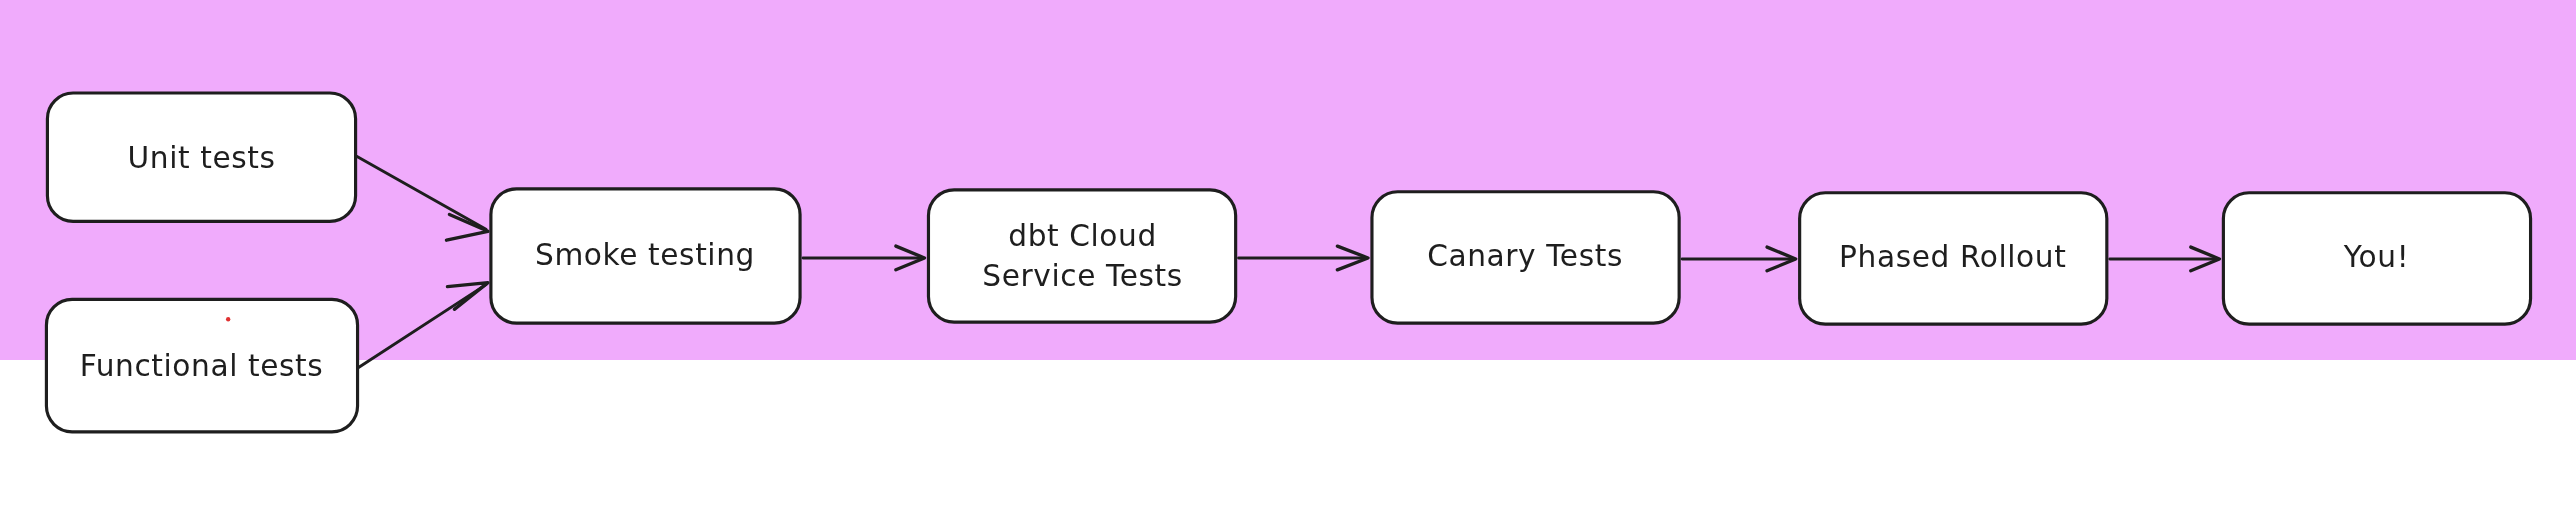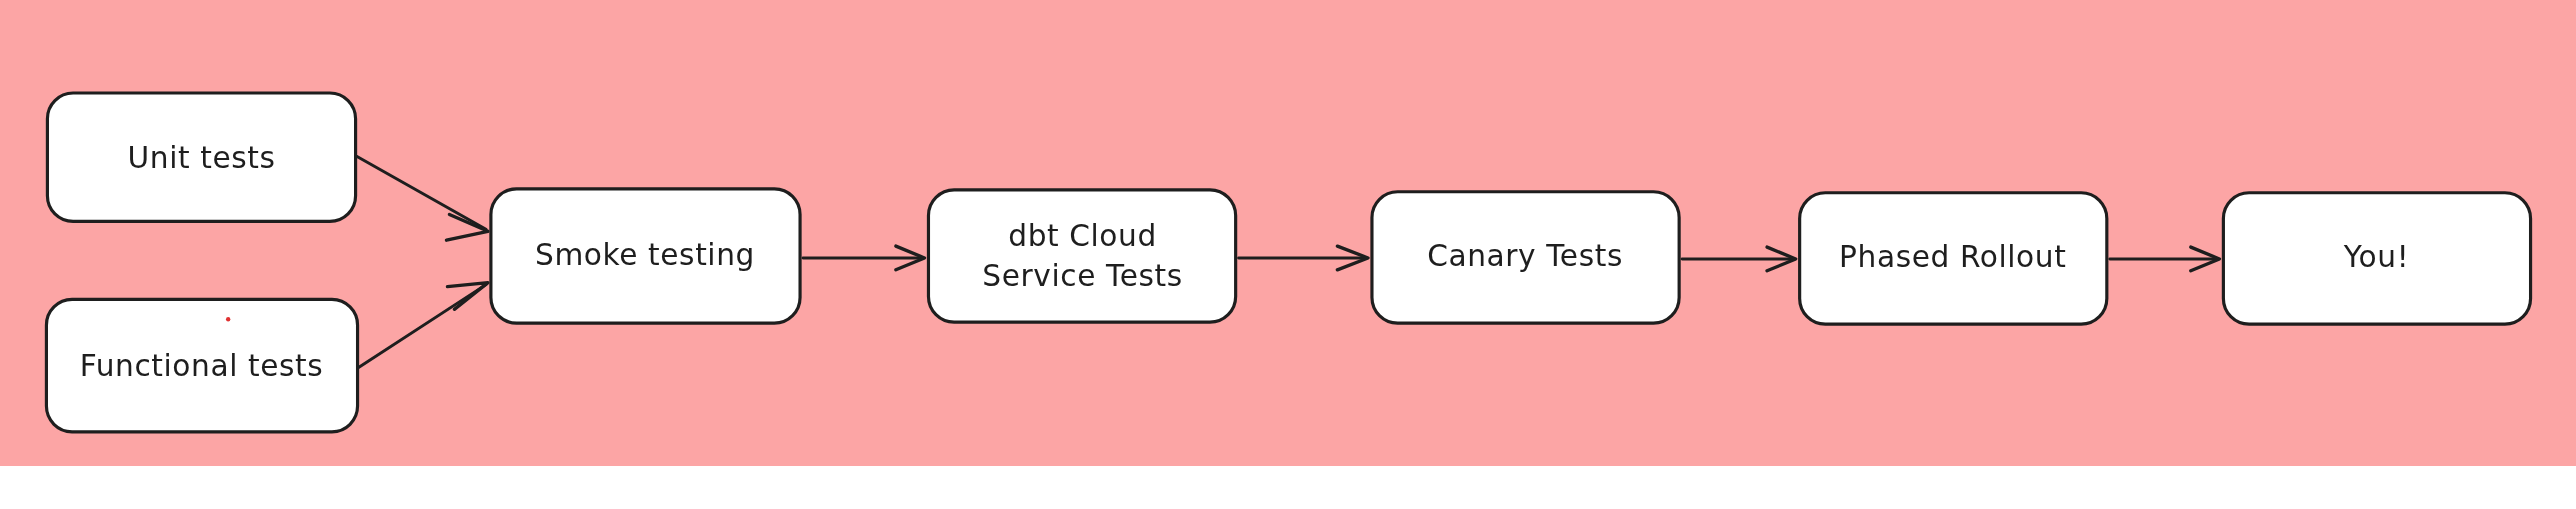--- a/index.html
+++ b/index.html
@@ -9,22 +9,22 @@
   }
   body {
     width: 2576px;
     height: 510px;
     overflow: hidden;
     font-family: "DejaVu Sans", sans-serif;
   }
   #diagram-root {
     position: relative;
     width: 2576px;
-    height: 466px;
-    background: #fca5a5;
+    height: 360px;
+    background: #f0abfc;
   }
   svg.flow {
     position: absolute;
     left: 0;
     top: 0;
     width: 2576px;
     height: 510px;
     display: block;
   }
   .node-rect {

